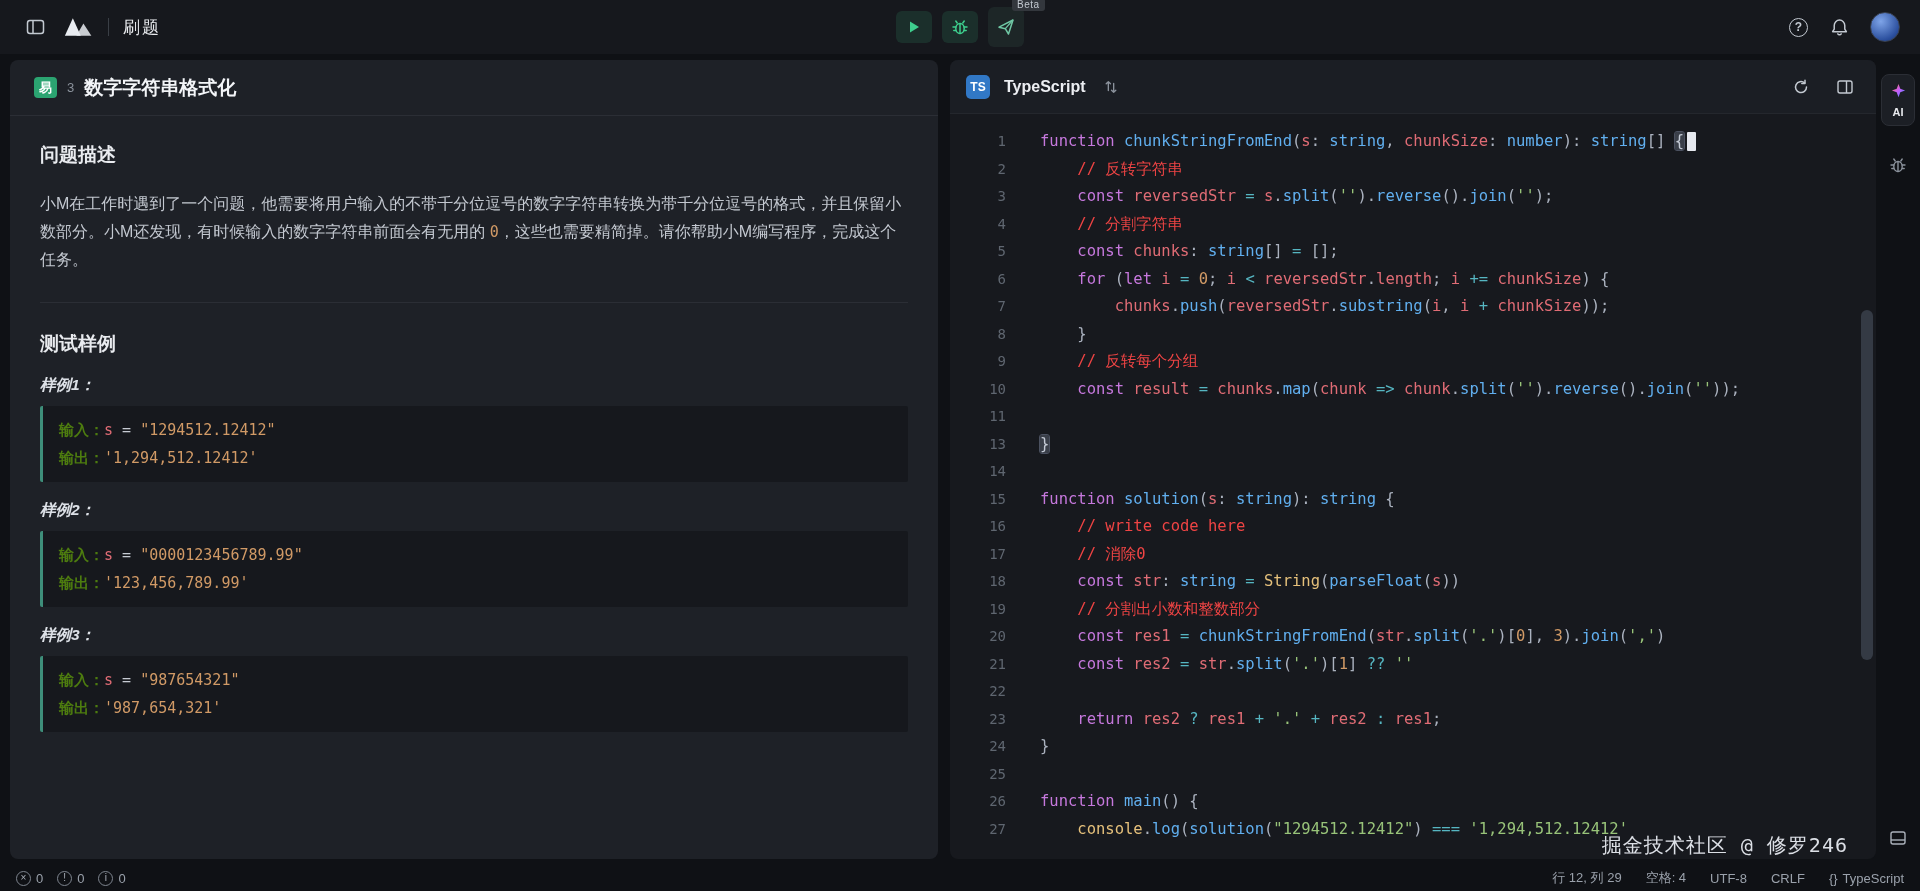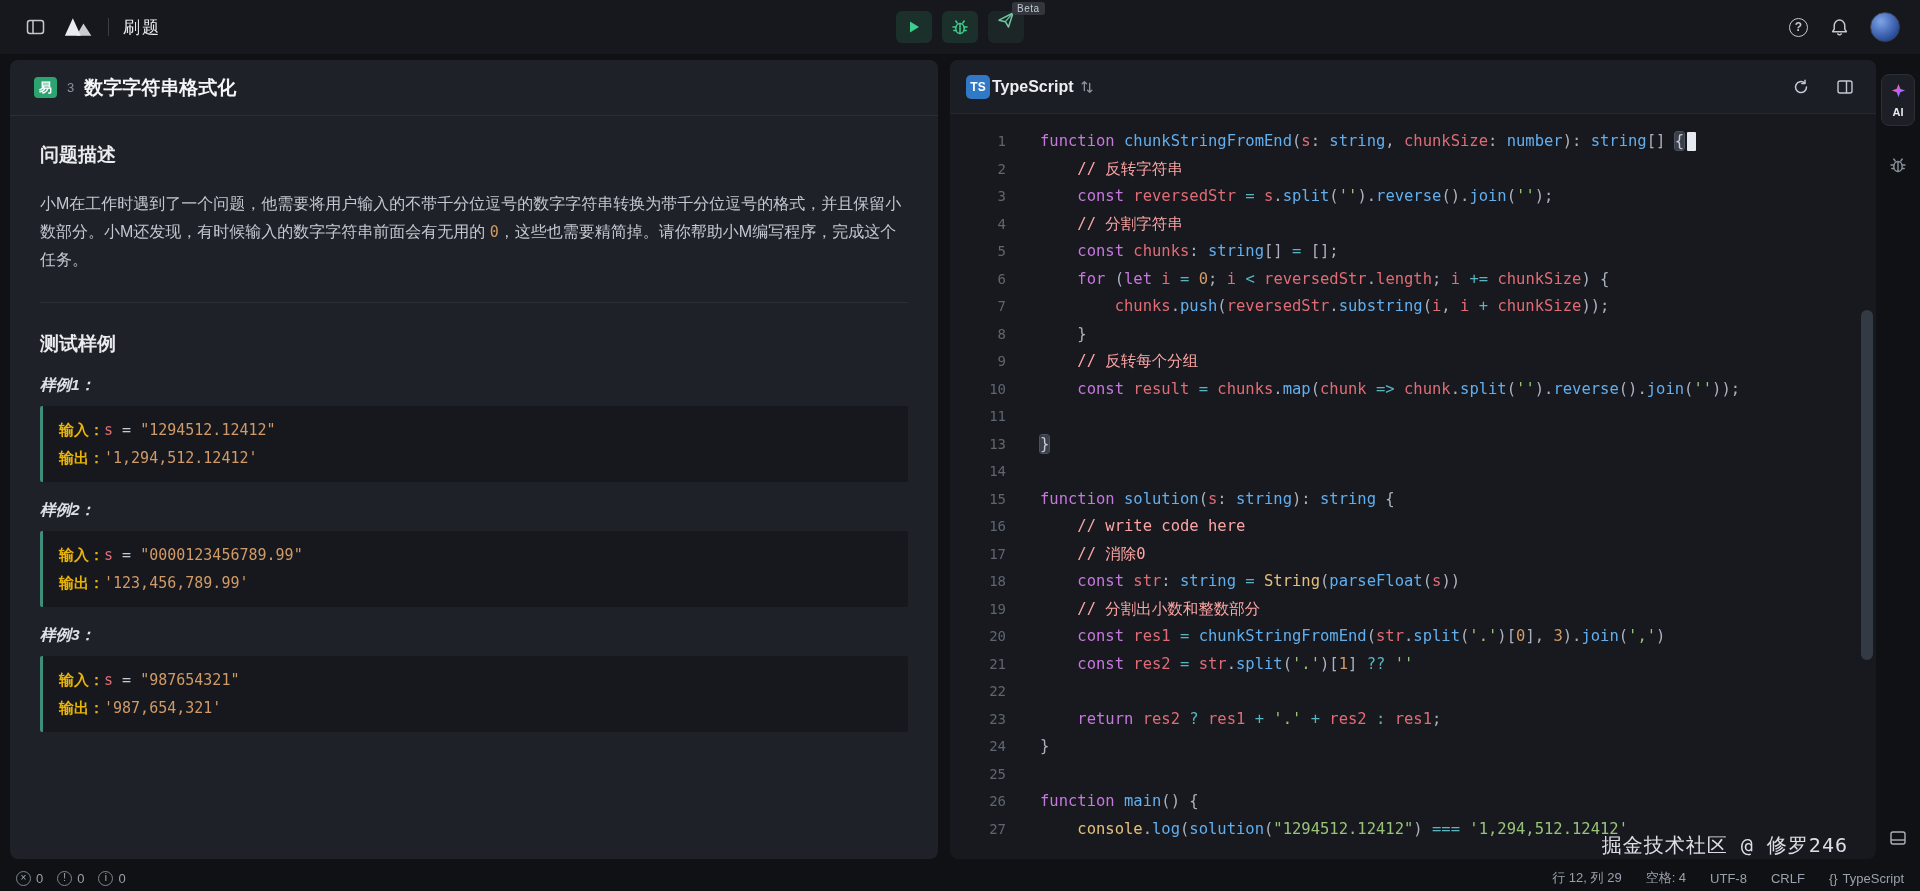--- a/index.html
+++ b/index.html
@@ -10,59 +10,59 @@
     display:flex; flex-direction:column;
   }
   
   .topbar { height:54px; background:#16181d; display:flex; align-items:center; padding:0 20px; position:relative; flex-shrink:0; }
   .tb-left { display:flex; align-items:center; gap:14px; }
   .icon-btn { display:flex; align-items:center; justify-content:center; width:30px; height:30px; border-radius:6px; cursor:pointer; color:#c3c9d1; background:transparent; border:none; }
   .divider-v { width:1px; height:18px; background:#3a3f46; }
   .app-name { font-size:17px; color:#e8eaee; font-weight:500; letter-spacing:2px; }
   .tb-center { position:absolute; left:50%; top:0; height:100%; transform:translateX(-50%); display:flex; align-items:center; gap:10px; }
   .run-btn { width:36px; height:32px; border-radius:6px; background:rgba(62,207,142,0.13); display:flex; align-items:center; justify-content:center; border:none; cursor:pointer; }
-  .submit-btn { width:36px; height:32px; border-radius:6px; background:rgba(110,199,164,0.08); display:flex; justify-content:center; border:none; cursor:pointer; position:relative; }
+  .submit-btn { width:36px; height:40px; border-radius:6px; background:rgba(110,199,164,0.08); display:flex; align-items:center; justify-content:center; border:none; cursor:pointer; position:relative; }
   .beta-badge { position:absolute; top:-9px; left:24px; background:#33373d; color:#c2c8d0; font-size:10px; padding:1px 5px; border-radius:3px; letter-spacing:.5px; }
   .tb-right { margin-left:auto; display:flex; align-items:center; gap:16px; }
   .circle-icon { width:19px; height:19px; border:1.5px solid #c3c9d1; border-radius:50%; font-size:12px; font-weight:700; display:flex; align-items:center; justify-content:center; color:#c3c9d1; cursor:pointer; }
   .avatar { width:30px; height:30px; border-radius:50%; background:radial-gradient(circle at 35% 30%, #7ea4e8, #2b4f9e 70%, #17306b); border:1px solid #3a4252; cursor:pointer; }
   
   .main { flex:1; display:flex; padding:6px 0 6px 10px; min-height:0; }
   .problem-panel { width:928px; background:#1e2127; border-radius:8px; display:flex; flex-direction:column; margin-right:12px; overflow:hidden; flex-shrink:0; }
   .panel-header { height:56px; border-bottom:1px solid #2b2e35; display:flex; align-items:center; gap:10px; padding:0 24px; flex-shrink:0; }
   .diff-badge { background:#2ba471; color:#ffffff; font-size:13px; line-height:1; padding:4px 5px; border-radius:4px; font-weight:700; }
   .problem-num { color:#8b929c; font-size:13px; }
   .problem-title { color:#f3f5f8; font-size:19px; font-weight:700; }
   .panel-body { padding:26px 30px; flex:1; overflow:hidden; }
   .section-title { font-size:19px; font-weight:700; color:#e9ebef; margin-bottom:22px; }
   .problem-desc { font-size:16px; line-height:28px; color:#c3c8d0; }
   .inline-code { font-family:"DejaVu Sans Mono", monospace; color:#d19a66; font-size:15px; }
   .hr { border:0; border-top:1px solid #2b2e35; margin:28px 0; }
   .sample-label { font-style:italic; font-weight:700; font-size:15.5px; color:#dde1e7; margin:18px 0 10px; }
   .sample-block { background:#16181d; border-left:3px solid #3e8e7a; padding:10px 16px; font-size:15px; line-height:27px; border-radius:2px; }
-  .sample-row-label { color:#eab308; font-size:15px; font-weight:600; }
+  .sample-row-label { color:#4d7c0f; font-size:15px; font-weight:600; }
   .sample-code { font-family:"DejaVu Sans Mono", monospace; white-space:pre; }
   .sample-code .tk-s { color:#d19a66; }
   .sample-code .tk-v { color:#e06c75; }
   .sample-code .tk-o { color:#c6cbd3; }
   
   .editor-panel { flex:1; background:#17191e; border-radius:8px; display:flex; flex-direction:column; position:relative; overflow:hidden; min-width:0; }
-  .editor-header { height:54px; border-bottom:1px solid #24272d; display:flex; align-items:center; gap:2px; padding:0 16px; flex-shrink:0; background:#1b1e24; }
+  .editor-header { height:54px; border-bottom:1px solid #24272d; display:flex; align-items:center; gap:14px; padding:0 16px; flex-shrink:0; background:#1b1e24; }
   .ts-badge { width:24px; height:24px; border-radius:5px; background:#3178c6; color:#fff; font-size:12px; font-weight:700; display:flex; align-items:center; justify-content:center; }
   .editor-lang { font-size:16px; font-weight:700; color:#eceef2; }
   .editor-actions { margin-left:auto; display:flex; gap:14px; }
   .code-area { flex:1; position:relative; overflow:hidden; padding-top:14px; font-family:"DejaVu Sans Mono", monospace; font-size:15.5px; }
   .code-line { display:flex; height:27.5px; line-height:27.5px; white-space:pre; cursor:text; }
   .code-line.highlight { background:#23262e; }
   .line-num { width:56px; text-align:right; color:#5f6670; font-size:14px; flex-shrink:0; user-select:none; }
   .gutter-space { width:34px; flex-shrink:0; display:flex; align-items:center; justify-content:center; }
   .line-content { white-space:pre; }
   .tk-k { color:#c678dd; } .tk-f { color:#61afef; } .tk-v { color:#e06c75; }
   .tk-t { color:#61afef; } .tk-s { color:#98c379; } .tk-n { color:#d19a66; }
-  .tk-c { color:#fca5a5; } .tk-o { color:#56b6c2; } .tk-p { color:#abb2bf; }
+  .tk-c { color:#ef4444; } .tk-o { color:#56b6c2; } .tk-p { color:#abb2bf; }
   .tk-cl { color:#e5c07b; }
   .tk-b { background:#3a3f49; outline:1px solid #4b5160; border-radius:2px; color:#c5cbd6; }
   .tk-cb { display:inline-block; width:9px; height:19px; background:#e6e9ef; vertical-align:middle; margin-left:3px; border-radius:1px; }
   .v-scrollbar { position:absolute; right:3px; top:66px; bottom:8px; width:12px; }
   .v-thumb { position:absolute; top:130px; width:12px; height:350px; background:#343a44; border-radius:6px; cursor:pointer; }
   .watermark { position:absolute; right:28px; bottom:0; font-size:20px; color:rgba(238,241,247,0.92); letter-spacing:1px; font-weight:500; }
   
   .right-rail { width:44px; display:flex; flex-direction:column; align-items:center; padding:14px 0 6px; gap:24px; flex-shrink:0; }
   .ai-btn { width:34px; height:52px; border-radius:8px; background:#1c1f25; border:1px solid #2b2e35; display:flex; flex-direction:column; align-items:center; justify-content:center; gap:3px; cursor:pointer; }
   .ai-label { font-size:11px; font-weight:700; color:#e8eaee; }

